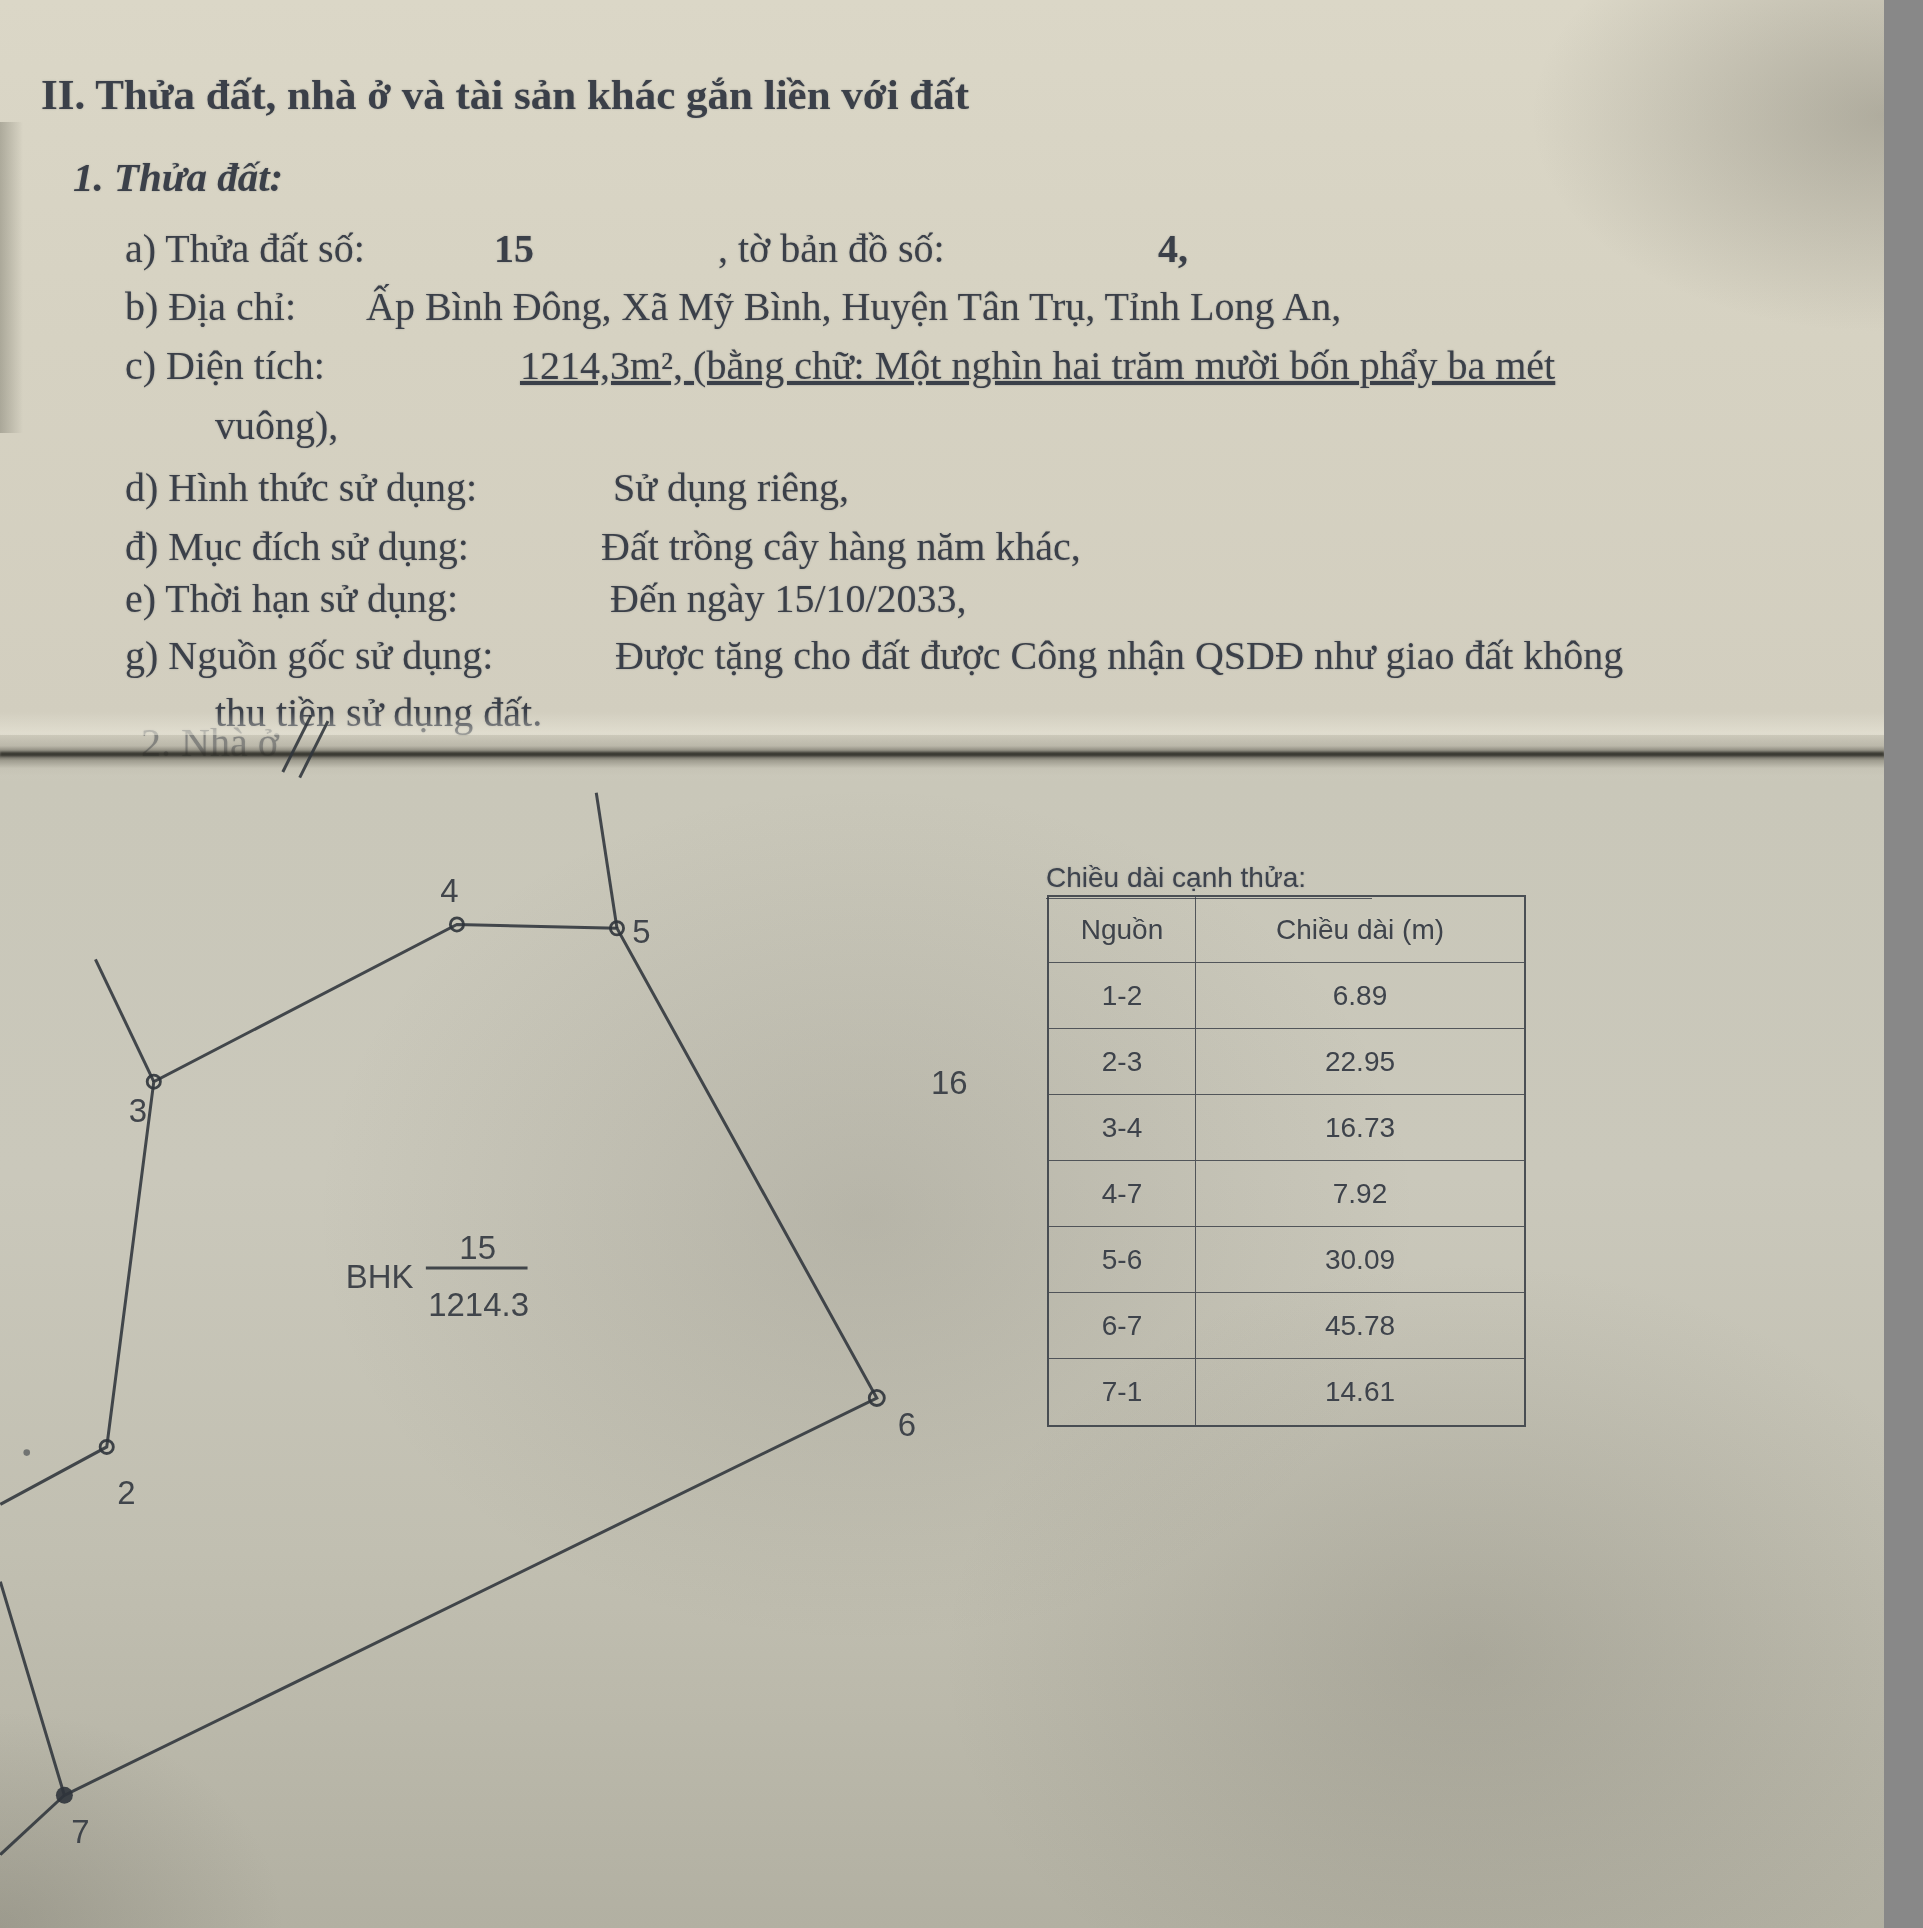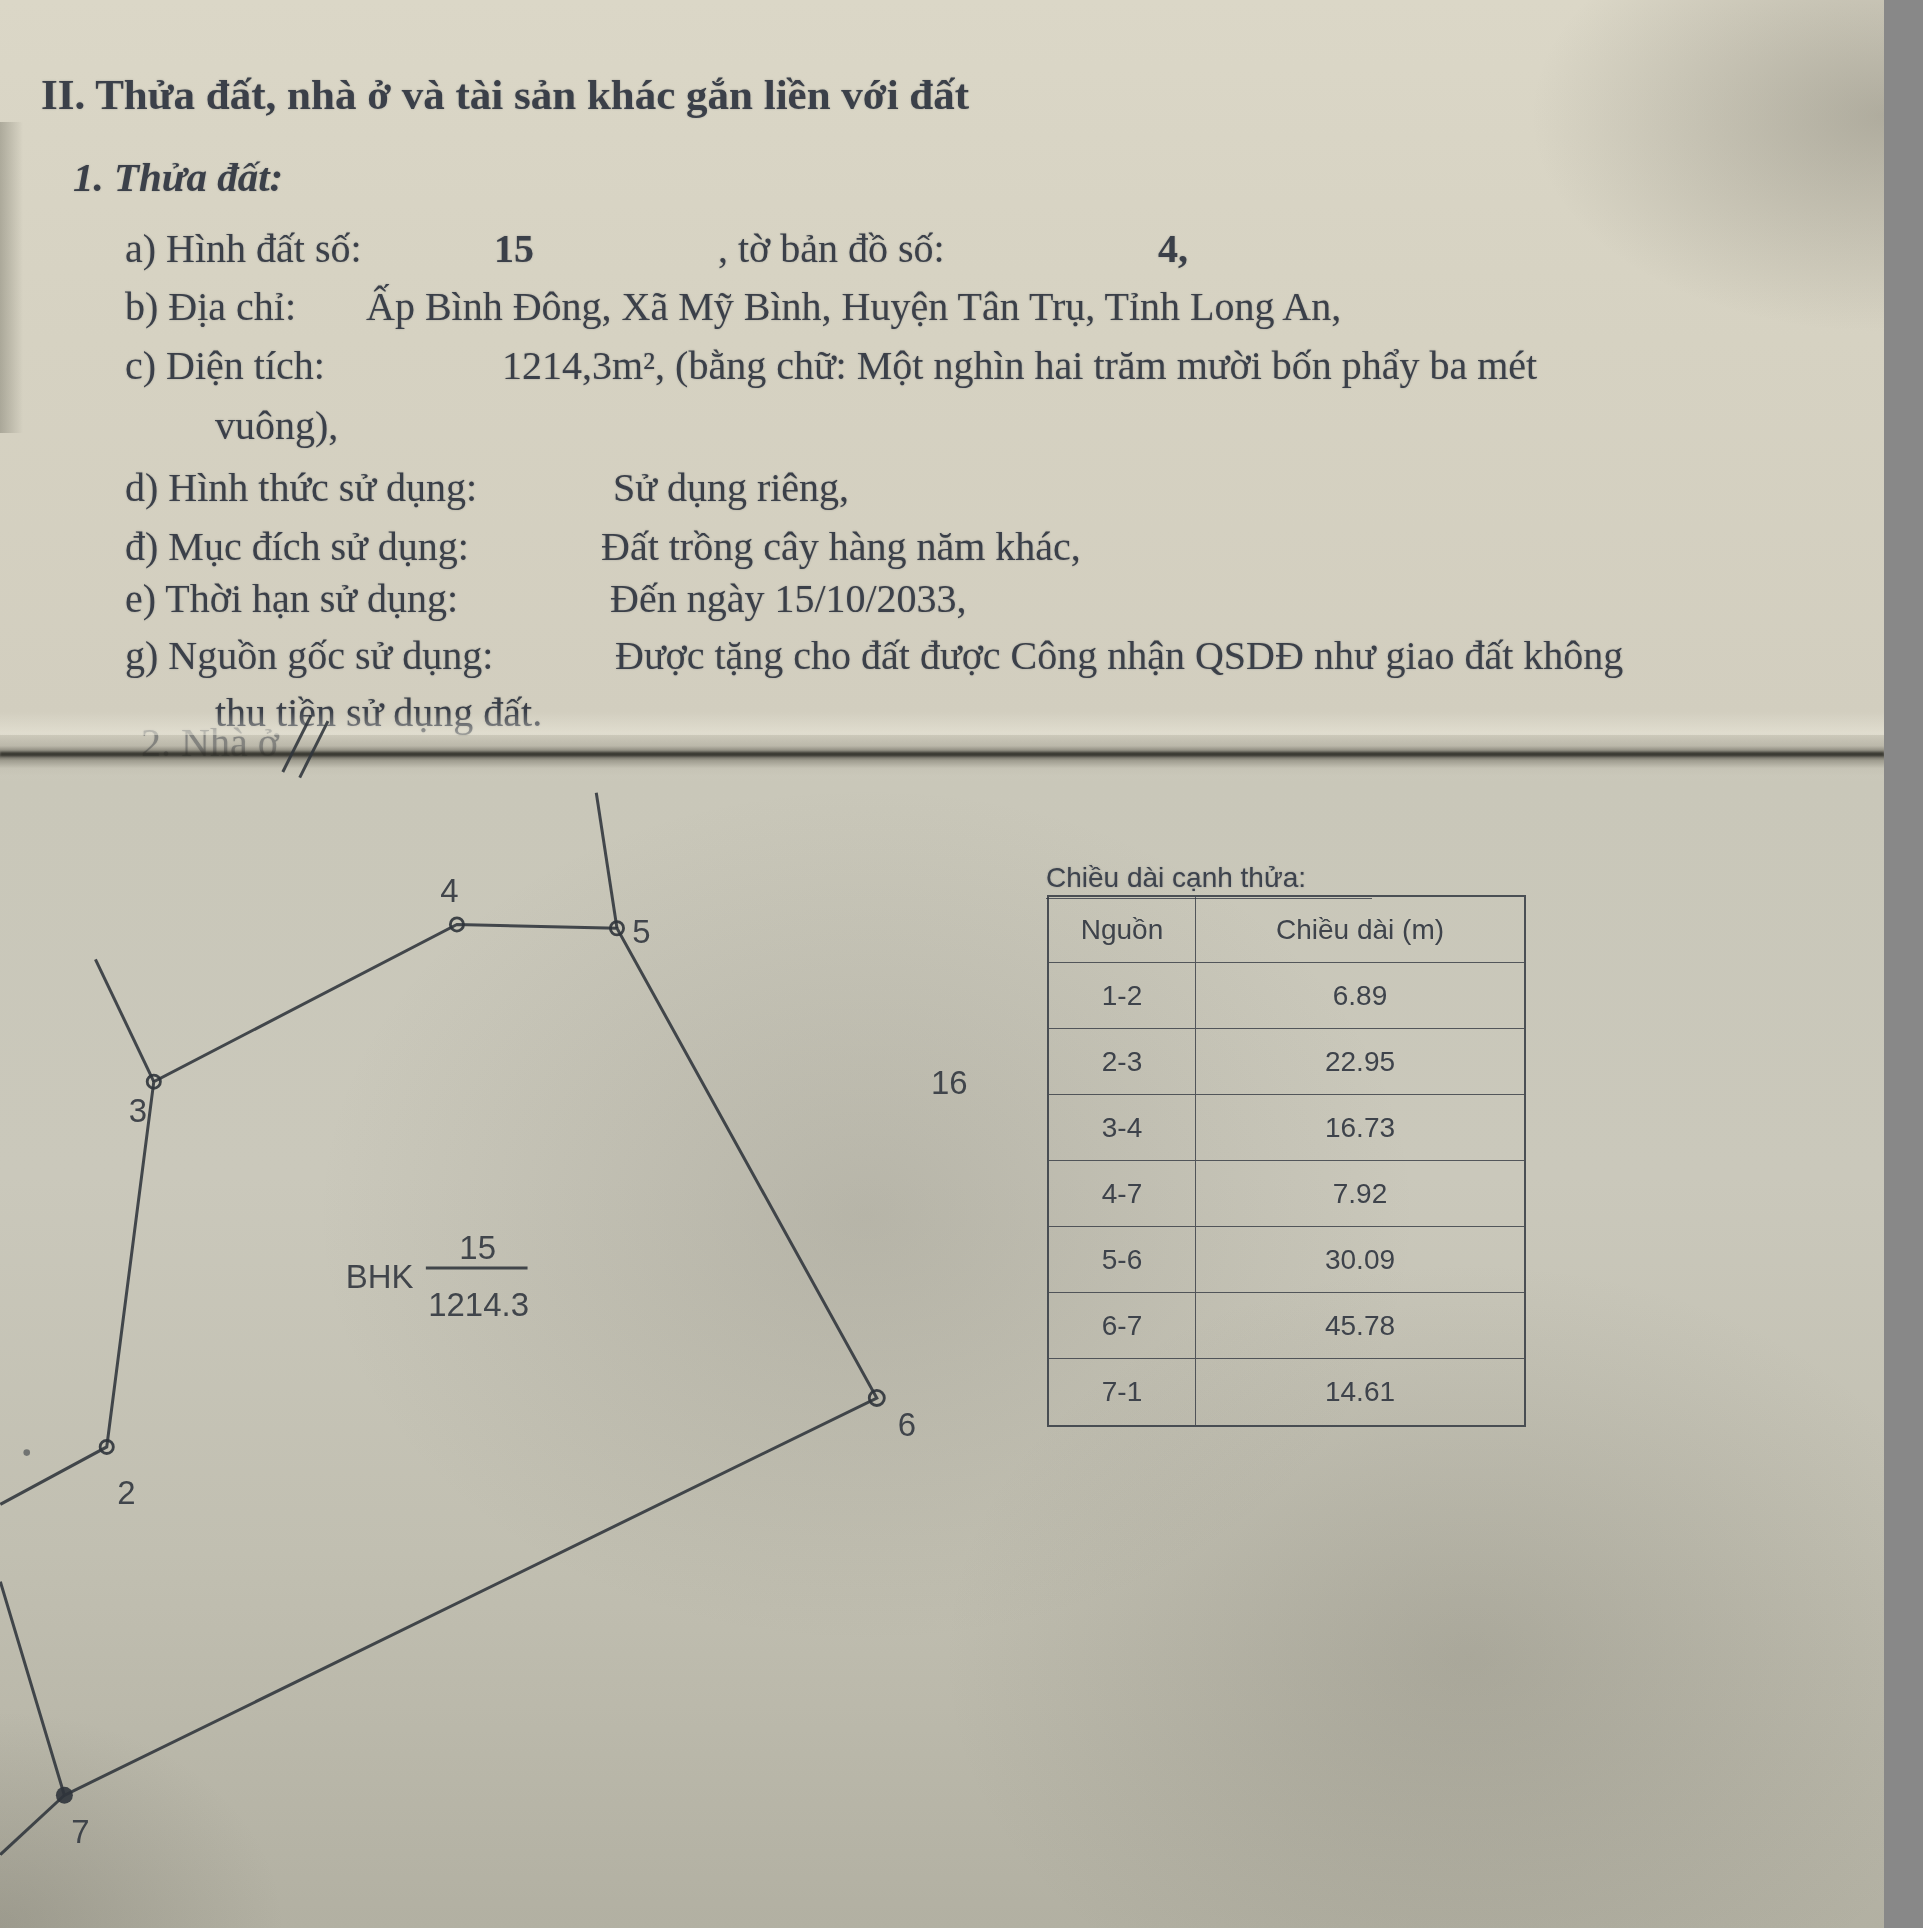--- a/index.html
+++ b/index.html
@@ -48,30 +48,30 @@
 </head>
 <body>
 
 <div id="page">
 
   <div class="edge-shadow-left"></div>
 
   <span class="t serif b" style="left:41px;top:70px;font-size:43px;">II. Thửa đất, nhà ở và tài sản khác gắn liền với đất</span>
   <span class="t serif b" style="left:73px;top:154px;font-size:41px;font-style:italic;">1. Thửa đất:</span>
 
-  <span class="t serif" style="left:125px;top:226px;">a) Hình đất số:</span>
+  <span class="t serif" style="left:125px;top:226px;">a) Thửa đất số:</span>
   <span class="t serif b" style="left:494px;top:226px;">15</span>
   <span class="t serif" style="left:718px;top:226px;">, tờ bản đồ số:</span>
   <span class="t serif b" style="left:1158px;top:226px;">4,</span>
 
   <span class="t serif" style="left:125px;top:284px;">b) Địa chỉ:</span>
   <span class="t serif" style="left:366px;top:284px;">Ấp Bình Đông, Xã Mỹ Bình, Huyện Tân Trụ, Tỉnh Long An,</span>
 
   <span class="t serif" style="left:125px;top:343px;">c) Diện tích:</span>
-  <span class="t serif" style="left:502px;top:343px;">1214,3m², (bằng chữ: Một nghìn hai trăm mười bốn phẩy ba mét</span>
+  <span class="t serif" style="left:520px;top:343px;text-decoration:underline;">1214,3m², (bằng chữ: Một nghìn hai trăm mười bốn phẩy ba mét</span>
   <span class="t serif" style="left:215px;top:403px;">vuông),</span>
 
   <span class="t serif" style="left:125px;top:465px;">d) Hình thức sử dụng:</span>
   <span class="t serif" style="left:613px;top:465px;">Sử dụng riêng,</span>
 
   <span class="t serif" style="left:125px;top:524px;">đ) Mục đích sử dụng:</span>
   <span class="t serif" style="left:601px;top:524px;">Đất trồng cây hàng năm khác,</span>
 
   <span class="t serif" style="left:125px;top:576px;">e) Thời hạn sử dụng:</span>
   <span class="t serif" style="left:578px;top:576px;margin-left:32px;">Đến ngày 15/10/2033,</span>

